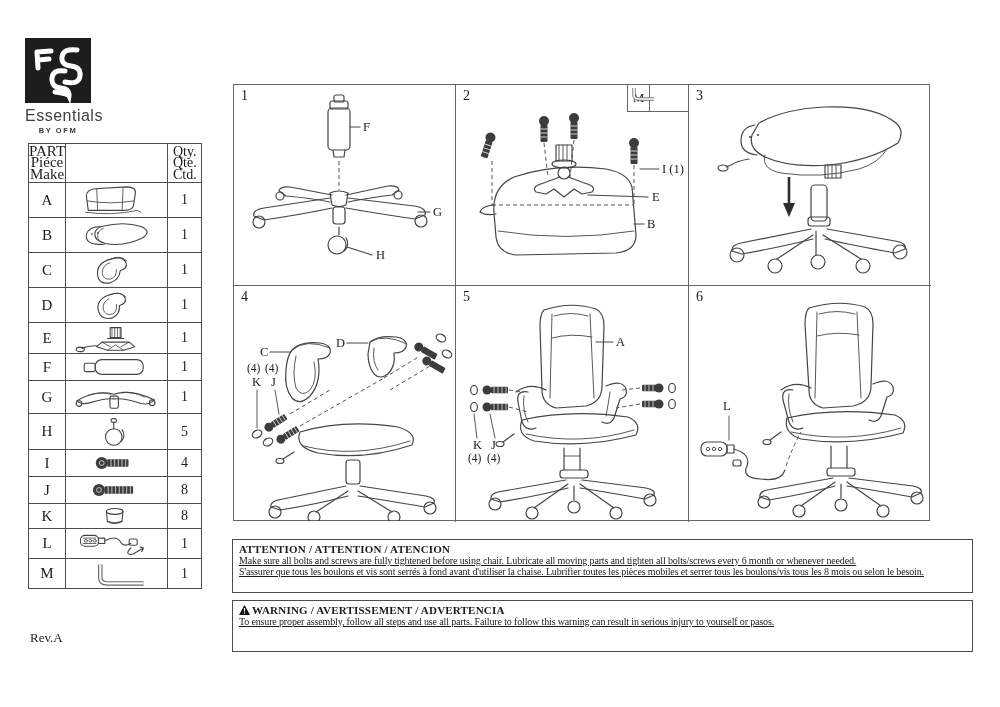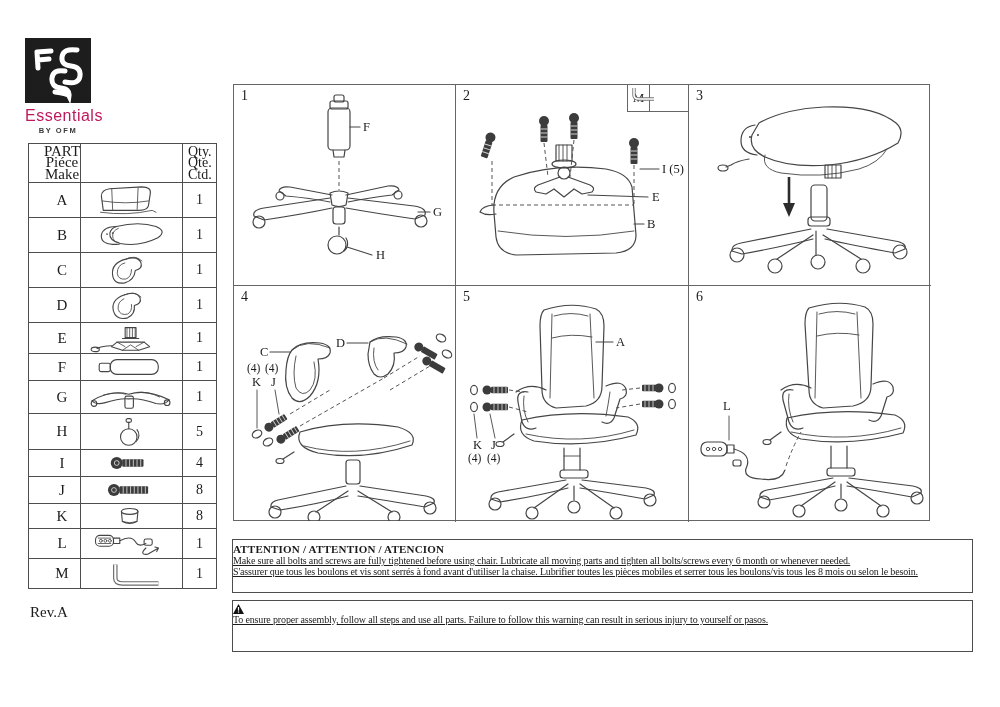--- a/index.html
+++ b/index.html
@@ -3,30 +3,30 @@
 <meta charset="utf-8">
 <style>
   html,body{margin:0;padding:0;}
   body{background:#ffffff;font-family:"Liberation Serif", serif;color:#1b1b1b;}
   #page{position:relative;width:1000px;height:707px;background:#fff;overflow:hidden;}
 
   
   #logo{position:absolute;left:25px;top:38px;width:150px;}
   .logo-box{width:66px;height:65px;background:#1d1d1d;position:relative;}
   .logo-box svg{display:block;}
-  .logo-name{font-family:"Liberation Sans", sans-serif;font-size:16px;color:#be185d;margin-top:4px;letter-spacing:0.5px;width:66px;text-align:center;}
+  .logo-name{font-family:"Liberation Sans", sans-serif;font-size:16px;color:#404040;margin-top:4px;letter-spacing:0.5px;width:66px;text-align:center;}
   .logo-sub{font-family:"Liberation Sans", sans-serif;font-size:7.5px;font-weight:bold;color:#3a3a3a;letter-spacing:1.6px;width:66px;text-align:center;margin-top:1px;}
 
   
   #model-title{position:absolute;left:770px;top:48px;width:200px;text-align:center;font-size:22px;font-weight:bold;letter-spacing:0.5px;}
 
   
   #parts-table{position:absolute;left:28px;top:143px;width:172px;border-collapse:collapse;table-layout:fixed;}
   #parts-table td{border:1px solid #4d4d4d;padding:0;text-align:center;vertical-align:middle;overflow:hidden;}
-  #parts-table .c-letter{width:36px;font-size:15px;padding-left:15px;}
+  #parts-table .c-letter{width:36px;font-size:15px;}
   #parts-table .c-icon{width:101px;}
   #parts-table .c-qty{width:33px;font-size:14px;}
   .hdr-lines{font-size:10px;line-height:11.5px;text-align:left;padding-left:3px;}
   .hdr-lines div{white-space:nowrap;}
   .hdr-qty div{text-align:left;padding-left:5px;}
   .part-svg{display:block;margin:0 auto;}
 
   
   #steps{position:absolute;left:233px;top:84px;width:697px;height:437px;border:1px solid #666;box-sizing:border-box;}
   .panel{position:absolute;box-sizing:border-box;}
@@ -34,28 +34,28 @@
   .p-bb{border-bottom:1px solid #666;}
   .step-num{position:absolute;left:7px;top:3px;font-size:14px;}
   .anno{position:absolute;font-size:12.5px;white-space:nowrap;}
   .anno-sm{position:absolute;font-size:11.5px;white-space:nowrap;}
   .panel svg{position:absolute;left:0;top:0;}
   .tool-badge{position:absolute;right:0;top:0;height:26px;display:flex;border-left:1px solid #666;border-bottom:1px solid #666;background:#fff;}
   .tool-badge .tb-m{width:21px;border-right:1px solid #666;font-size:13px;display:flex;align-items:center;justify-content:center;}
   .tool-badge .tb-icon{width:38px;display:flex;align-items:center;justify-content:center;}
 
   
-  .notice{position:absolute;left:232px;width:741px;border:1px solid #4d4d4d;box-sizing:border-box;padding:3px 8px 2px 0;overflow:hidden;background:#fff;}
+  .notice{position:absolute;left:232px;width:741px;border:1px solid #4d4d4d;box-sizing:border-box;padding:3px 8px 2px 6px;overflow:hidden;background:#fff;}
   #attention-box{top:539px;height:54px;}
   #warning-box{top:600px;height:52px;}
   .notice-title{font-size:11px;font-weight:bold;letter-spacing:0.2px;display:flex;align-items:center;gap:2px;}
   .notice-line{font-size:10px;letter-spacing:-0.15px;white-space:nowrap;line-height:11px;text-decoration:underline;}
   .warn-tri{flex:0 0 auto;}
 
-  #revision{position:absolute;left:30px;top:604px;font-size:15px;}
+  #revision{position:absolute;left:30px;top:630px;font-size:13px;}
   .ink{stroke:#454545;fill:none;stroke-width:1.2;stroke-linecap:round;stroke-linejoin:round;}
   .ink-thin{stroke:#454545;fill:none;stroke-width:0.9;stroke-linecap:round;}
   .dark{fill:#3c3c3c;stroke:none;}
   .dash{stroke:#555;fill:none;stroke-width:1;stroke-dasharray:4 3;}
 </style>
 </head>
 <body>
 
 <div id="page">
 
@@ -333,21 +333,21 @@
       <span class="step-num">2</span>
       <div class="tool-badge">
         <div class="tb-m">M</div>
         <div class="tb-icon">
           <svg width="30" height="18" viewBox="0 0 30 18">
             <path d="M6,3 L6,10 Q6,14 11,14 L26,14" stroke="#777" stroke-width="3.4" fill="none" stroke-linejoin="round"></path>
             <path d="M6,3 L6,10 Q6,14 11,14 L26,14" stroke="#fff" stroke-width="1.6" fill="none" stroke-linejoin="round"></path>
           </svg>
         </div>
       </div>
-      <span class="anno" style="left:206px;top:77px;">I (5)</span>
+      <span class="anno" style="left:206px;top:77px;">I (1)</span>
       <span class="anno" style="left:196px;top:105px;">E</span>
       <span class="anno" style="left:191px;top:132px;">B</span>
     </div>
 
     <div class="panel p-bb" style="left:455px;top:0;width:242px;height:201px;">
       <svg width="241" height="200" viewBox="0 0 241 200">
         <path class="ink" d="M70,38 Q95,24 135,22 Q185,20 207,38 Q216,46 209,58 Q180,76 140,80 Q100,83 76,72 Q59,64 63,50 Z"></path>
         <path class="ink-thin" d="M76,70 Q72,84 92,88 Q132,94 170,84 Q190,78 198,64"></path>
         <path class="ink" d="M66,40 Q52,42 52,56 Q52,68 68,70"></path>
         <circle cx="61" cy="52" r="1" fill="#454545"></circle>
@@ -540,19 +540,20 @@
     <div class="notice-line">S'assurer que tous les boulons et vis sont serrés à fond avant d'utiliser la chaise. Lubrifier toutes les pièces mobiles et serrer tous les boulons/vis tous les 8 mois ou selon le besoin.</div>
   </div>
 
   <div id="warning-box" class="notice">
     <div class="notice-title">
       <svg class="warn-tri" width="11" height="10" viewBox="0 0 11 10">
         <polygon points="5.5,0 11,10 0,10" fill="#111"></polygon>
         <rect x="4.9" y="3" width="1.2" height="3.6" fill="#fff"></rect>
         <rect x="4.9" y="7.4" width="1.2" height="1.2" fill="#fff"></rect>
       </svg>
+      <span>WARNING / AVERTISSEMENT / ADVERTENCIA</span>
     </div>
     <div class="notice-line">To ensure proper assembly, follow all steps and use all parts. Failure to follow this warning can result in serious injury to yourself or pasos.</div>
   </div>
 
   <div id="revision">Rev.A</div>
 
 </div>
 
 </body></html>

